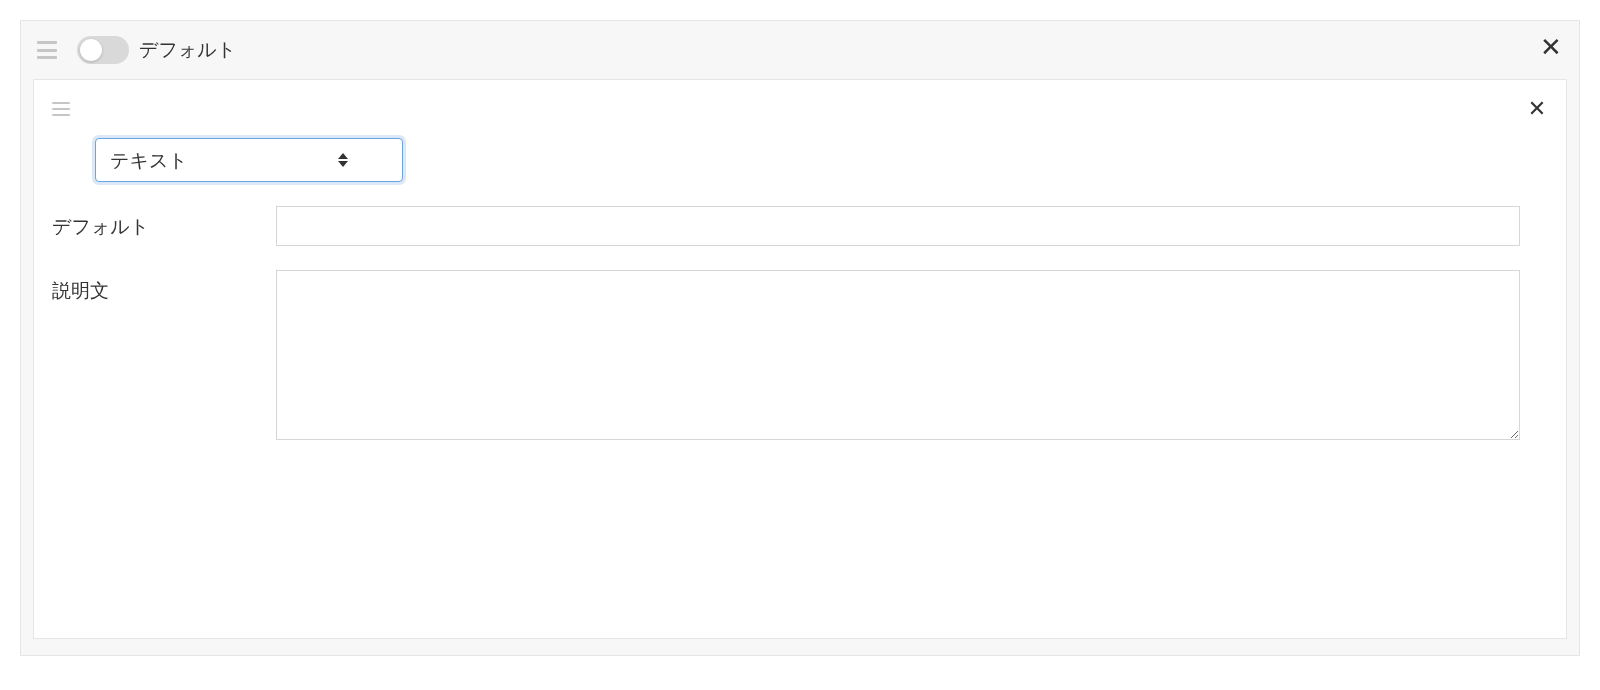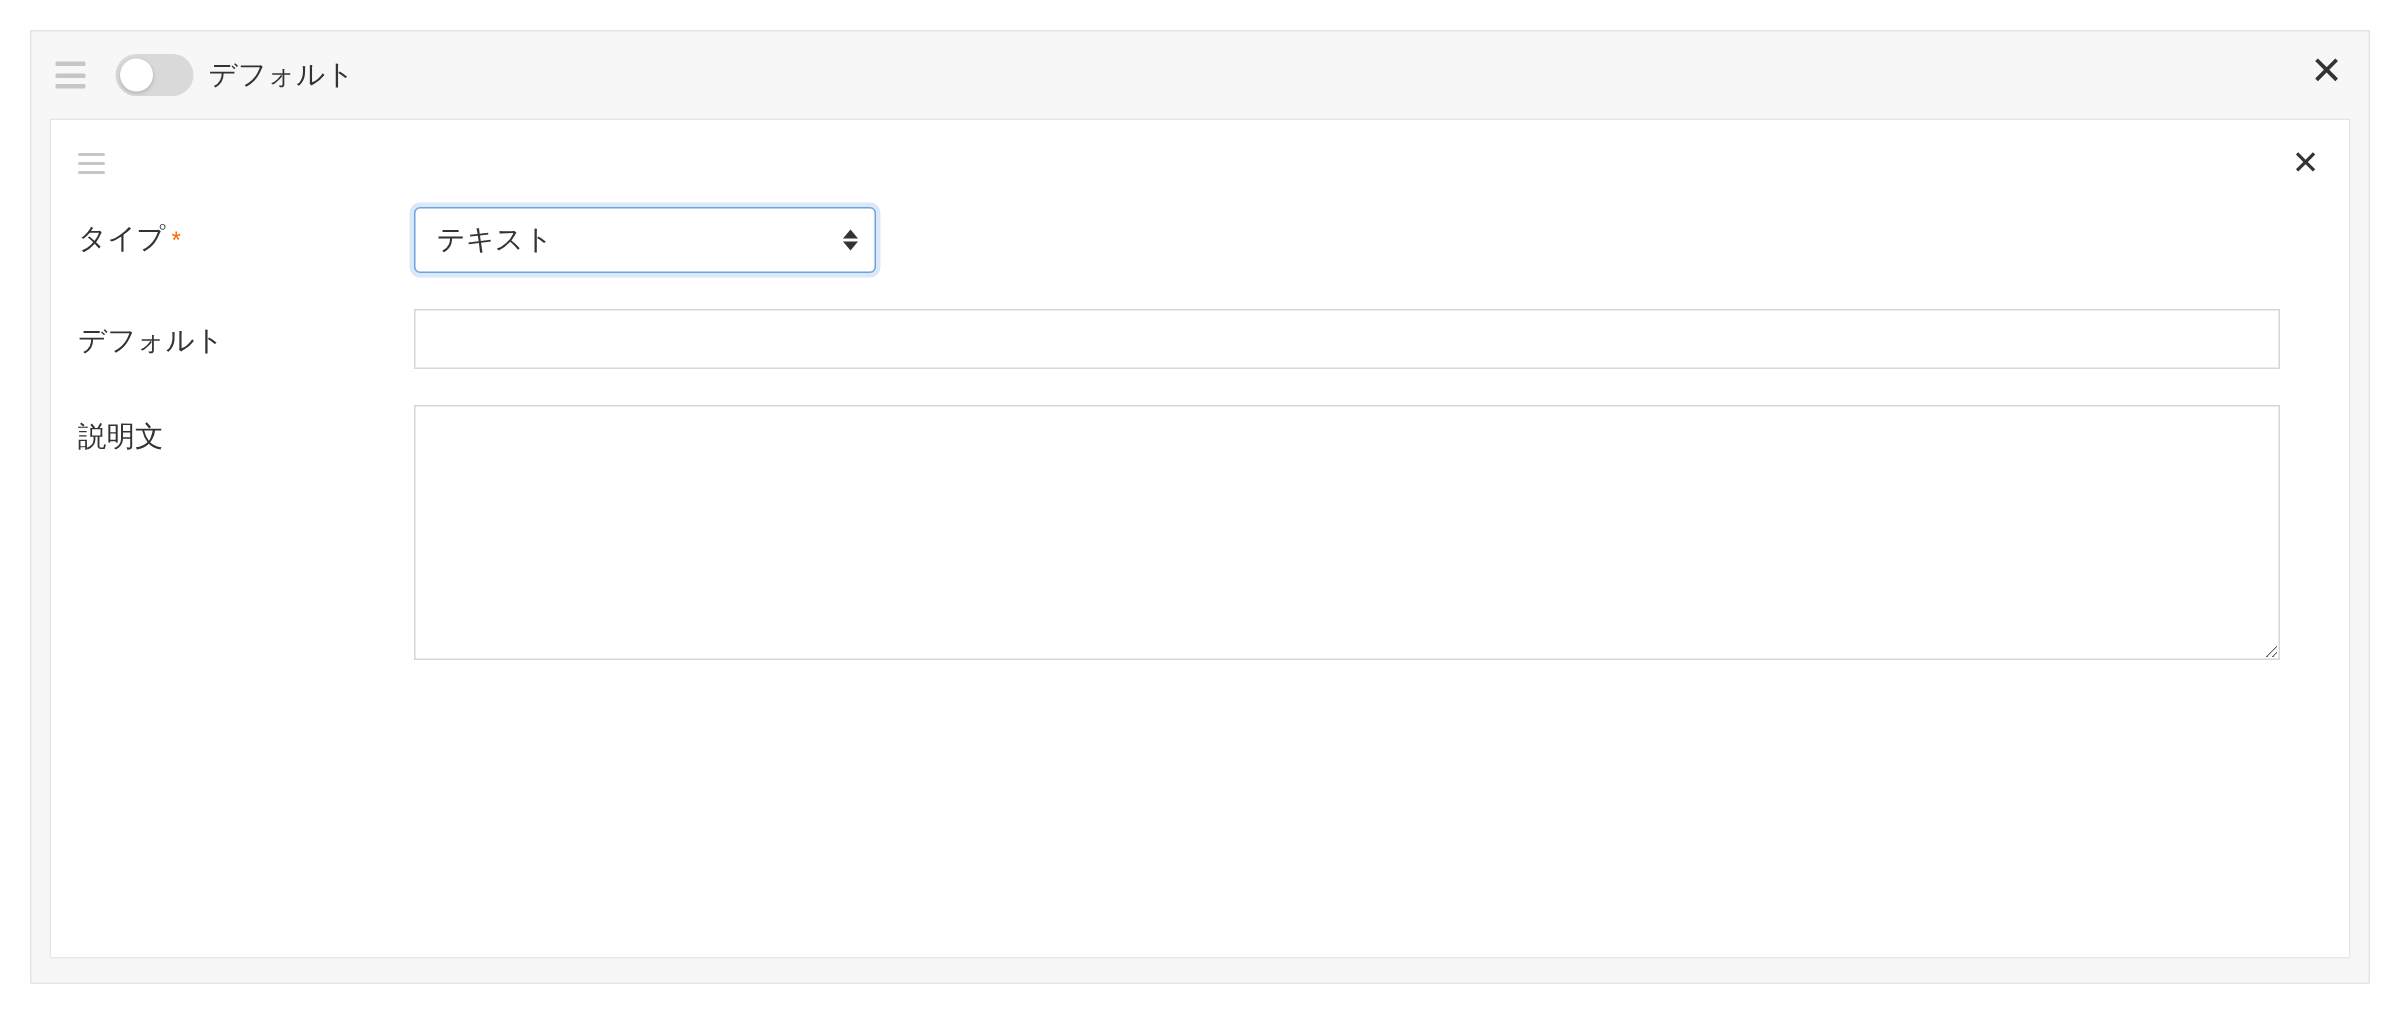--- a/index.html
+++ b/index.html
@@ -145,20 +145,21 @@
       border: 1px solid #6ba4e0;
       border-radius: 4px;
       box-shadow: 0 0 0 3px rgba(107,164,224,0.25);
       padding: 0 36px 0 14px;
       font-size: 19px;
       color: #333333;
       background: #ffffff;
       appearance: none;
       outline: none;
       cursor: pointer;
+      margin-left: 43px;
     }
     .select-arrows {
       position: absolute;
       right: 12px;
       top: 50%;
       transform: translateY(-50%);
       pointer-events: none;
       display: flex;
       flex-direction: column;
       align-items: center;
@@ -227,23 +228,20 @@
     <div class="inner-header">
       <div class="drag-handle-small">
         <span></span>
           <span></span>
           <span></span>
       </div>
       <div class="inner-close">✕</div>
     </div>
 
     <div class="form-row">
-      <div class="form-label">
-        <span>タイプ</span><span class="required-star">*</span>
-      </div>
       <div class="select-wrap">
         <select class="select-field">
           <option>テキスト</option>
         </select>
         <div class="select-arrows">
           <div class="up"></div>
           <div class="down"></div>
         </div>
       </div>
     </div>

